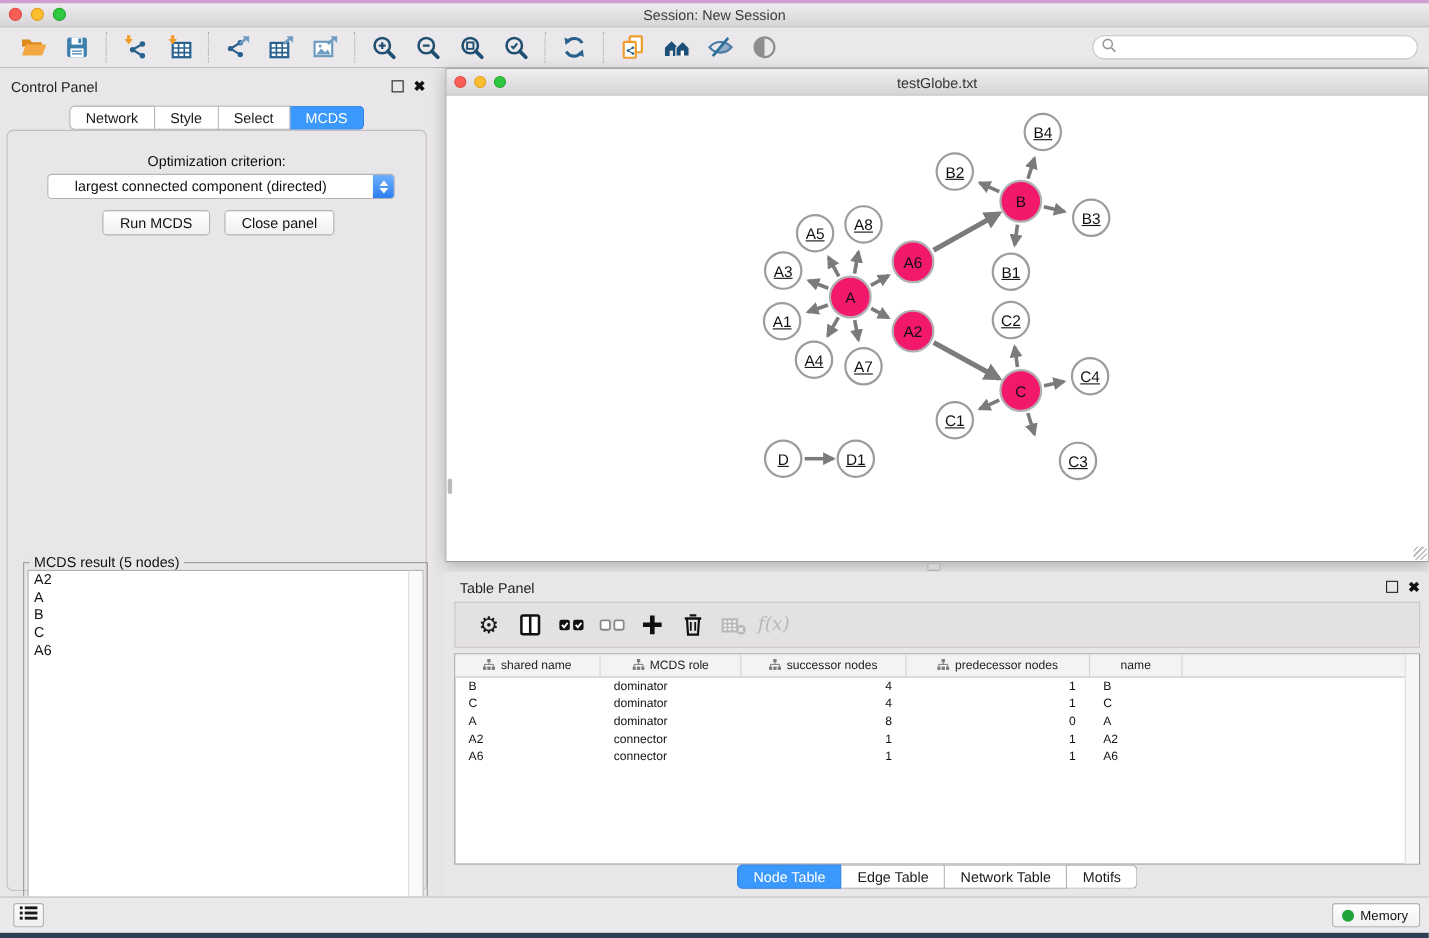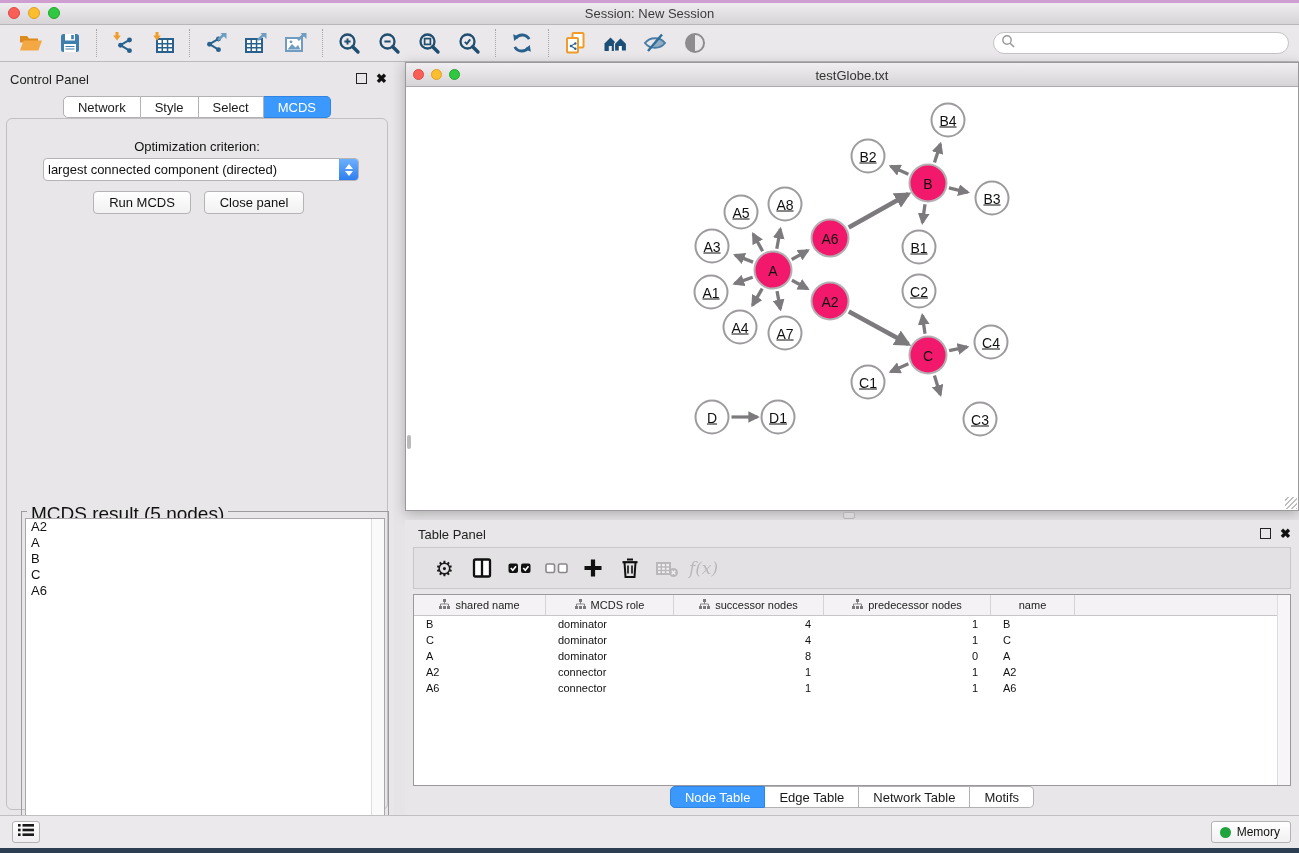--- a/index.html
+++ b/index.html
@@ -42,32 +42,32 @@
     font-size:13px; color:#1a1a1a; display:flex; align-items:center; cursor:pointer; }
   .seg-tab:first-child { border-left:1px solid #b4b1b4; border-radius:5px 0 0 5px; }
   .seg-tab:last-child { border-radius:0 5px 5px 0; }
   .seg-tab.active { background:#3b98fc; border-color:#2f84e4; color:#fff; }
 
   .cp-box { position:absolute; left:6px; top:56px; width:382px; height:692px;
     border:1px solid #c2bfc2; border-radius:6px; background:#e8e6e8; }
   .opt-label { position:absolute; left:0; right:0; top:20px; text-align:center; font-size:13px; color:#111; }
   .dropdown { position:absolute; left:36px; top:39px; width:316px; height:23px; background:#fff;
     border:1px solid #b6b3b6; border-radius:4px; display:flex; align-items:center; cursor:pointer; }
-  .dropdown .dd-text { flex:1; font-size:13px; padding-left:4px; color:#111; white-space:nowrap; overflow:hidden; }
+  .dropdown .dd-text { flex:1; font-size:13px; padding-left:24px; color:#111; white-space:nowrap; overflow:hidden; }
   .dd-stepper { width:19px; height:21px; border-radius:0 3px 3px 0; background:linear-gradient(#6cb0fd,#2e7ef0);
     display:flex; flex-direction:column; align-items:center; justify-content:center; gap:2px; }
   .dd-up { width:0; height:0; border-left:4px solid transparent; border-right:4px solid transparent; border-bottom:5px solid #fff; }
   .dd-down { width:0; height:0; border-left:4px solid transparent; border-right:4px solid transparent; border-top:5px solid #fff; }
   .btn { position:absolute; height:23px; background:linear-gradient(#ffffff,#f2f0f2); border:1px solid #b6b3b6;
     border-radius:4px; font-size:13px; color:#111; display:flex; align-items:center; justify-content:center; cursor:pointer; }
   .btn-run { left:86px; top:72px; width:98px; }
   .btn-close { left:197px; top:72px; width:100px; }
 
   .fieldset { position:absolute; left:14px; top:392px; width:368px; height:346px; border:1px solid #9e9b9e; }
-  .fieldset .legend { position:absolute; top:-9px; left:5px; background:#e8e6e8; padding:0 4px; font-size:19px; color:#111; }
+  .fieldset .legend { position:absolute; top:-9px; left:5px; background:#e8e6e8; padding:0 4px; font-size:13px; color:#111; }
   .result-list { position:absolute; left:3px; top:6px; right:3px; bottom:3px; background:#fff; border:1px solid #aaa7aa; }
   .result-scroll { position:absolute; right:0; top:0; bottom:0; width:13px; background:#fafafa; border-left:1px solid #e0dde0; }
   .result-item { font-size:13px; color:#111; padding:0 5px; height:16px; line-height:16px; }
 
   
   .nw { position:absolute; left:405px; top:62px; width:894px; height:449px; background:#fff;
     border:1px solid #9b989b; box-shadow:0 3px 12px rgba(0,0,0,0.25); }
   .nw-titlebar { position:absolute; left:0; top:0; right:0; height:24px;
     background:linear-gradient(#f0eef0,#d7d4d7); border-bottom:1px solid #aeabae; }
   .nw-titlebar .lights { top:6px; left:7px; gap:7px; }

